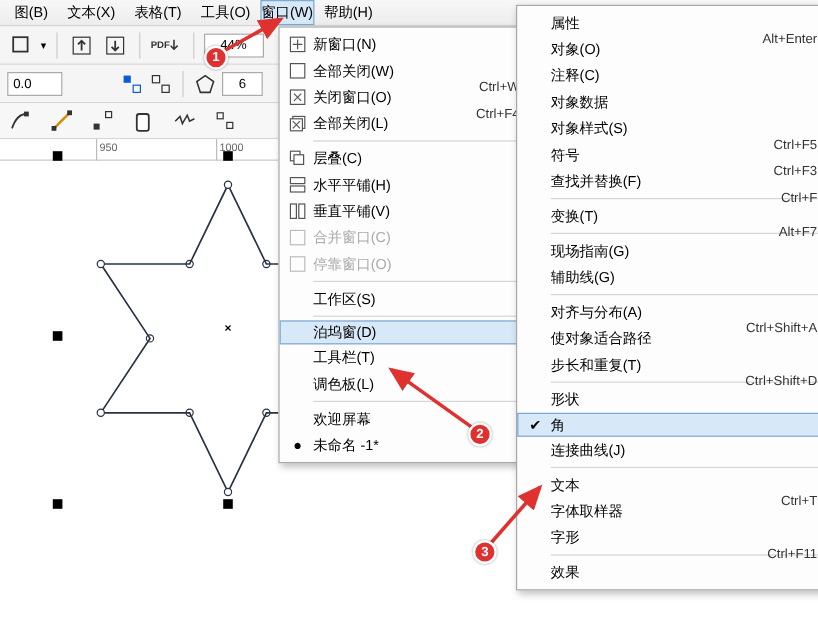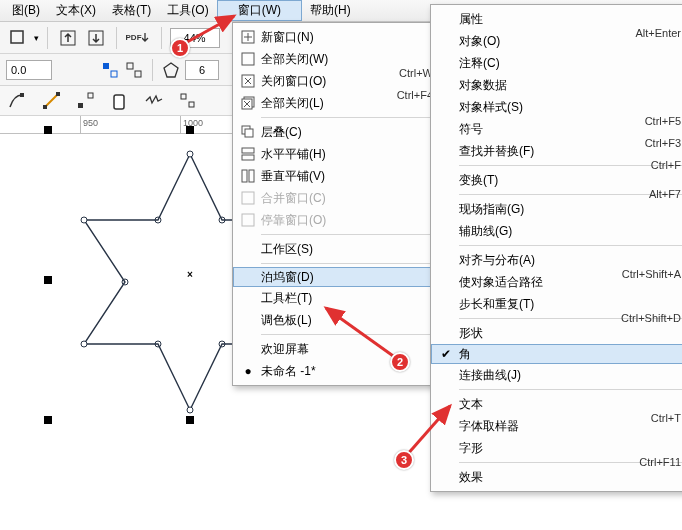--- a/index.html
+++ b/index.html
@@ -23,21 +23,21 @@
     align-items: flex-end;
     padding-left: 4px;
   }
   .menubar-item {
     padding: 2px 8px;
     cursor: default;
   }
   .menubar-item.active {
     background: #d7e8f8;
     border: 1px solid #7da8d1;
-    padding: 1px 20px;
+    padding: 1px 0;
   }
 
   
   .toolbar-row {
     height: 32px;
     display: flex;
     align-items: center;
     border-bottom: 1px solid #d5d5d5;
     background: #f5f5f5;
     padding-left: 6px;

